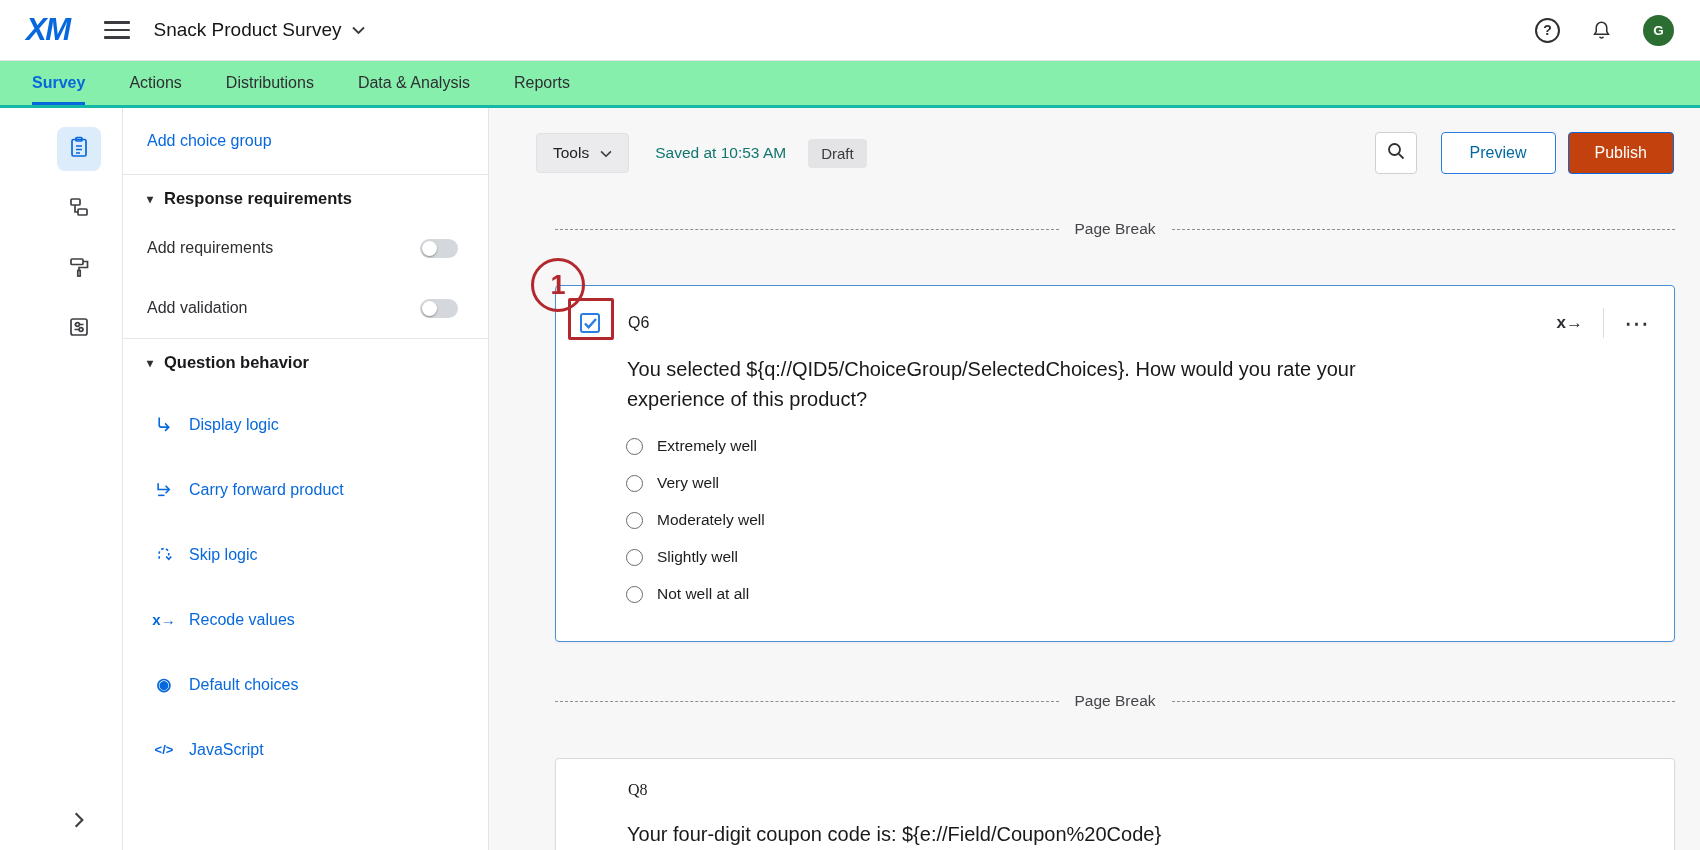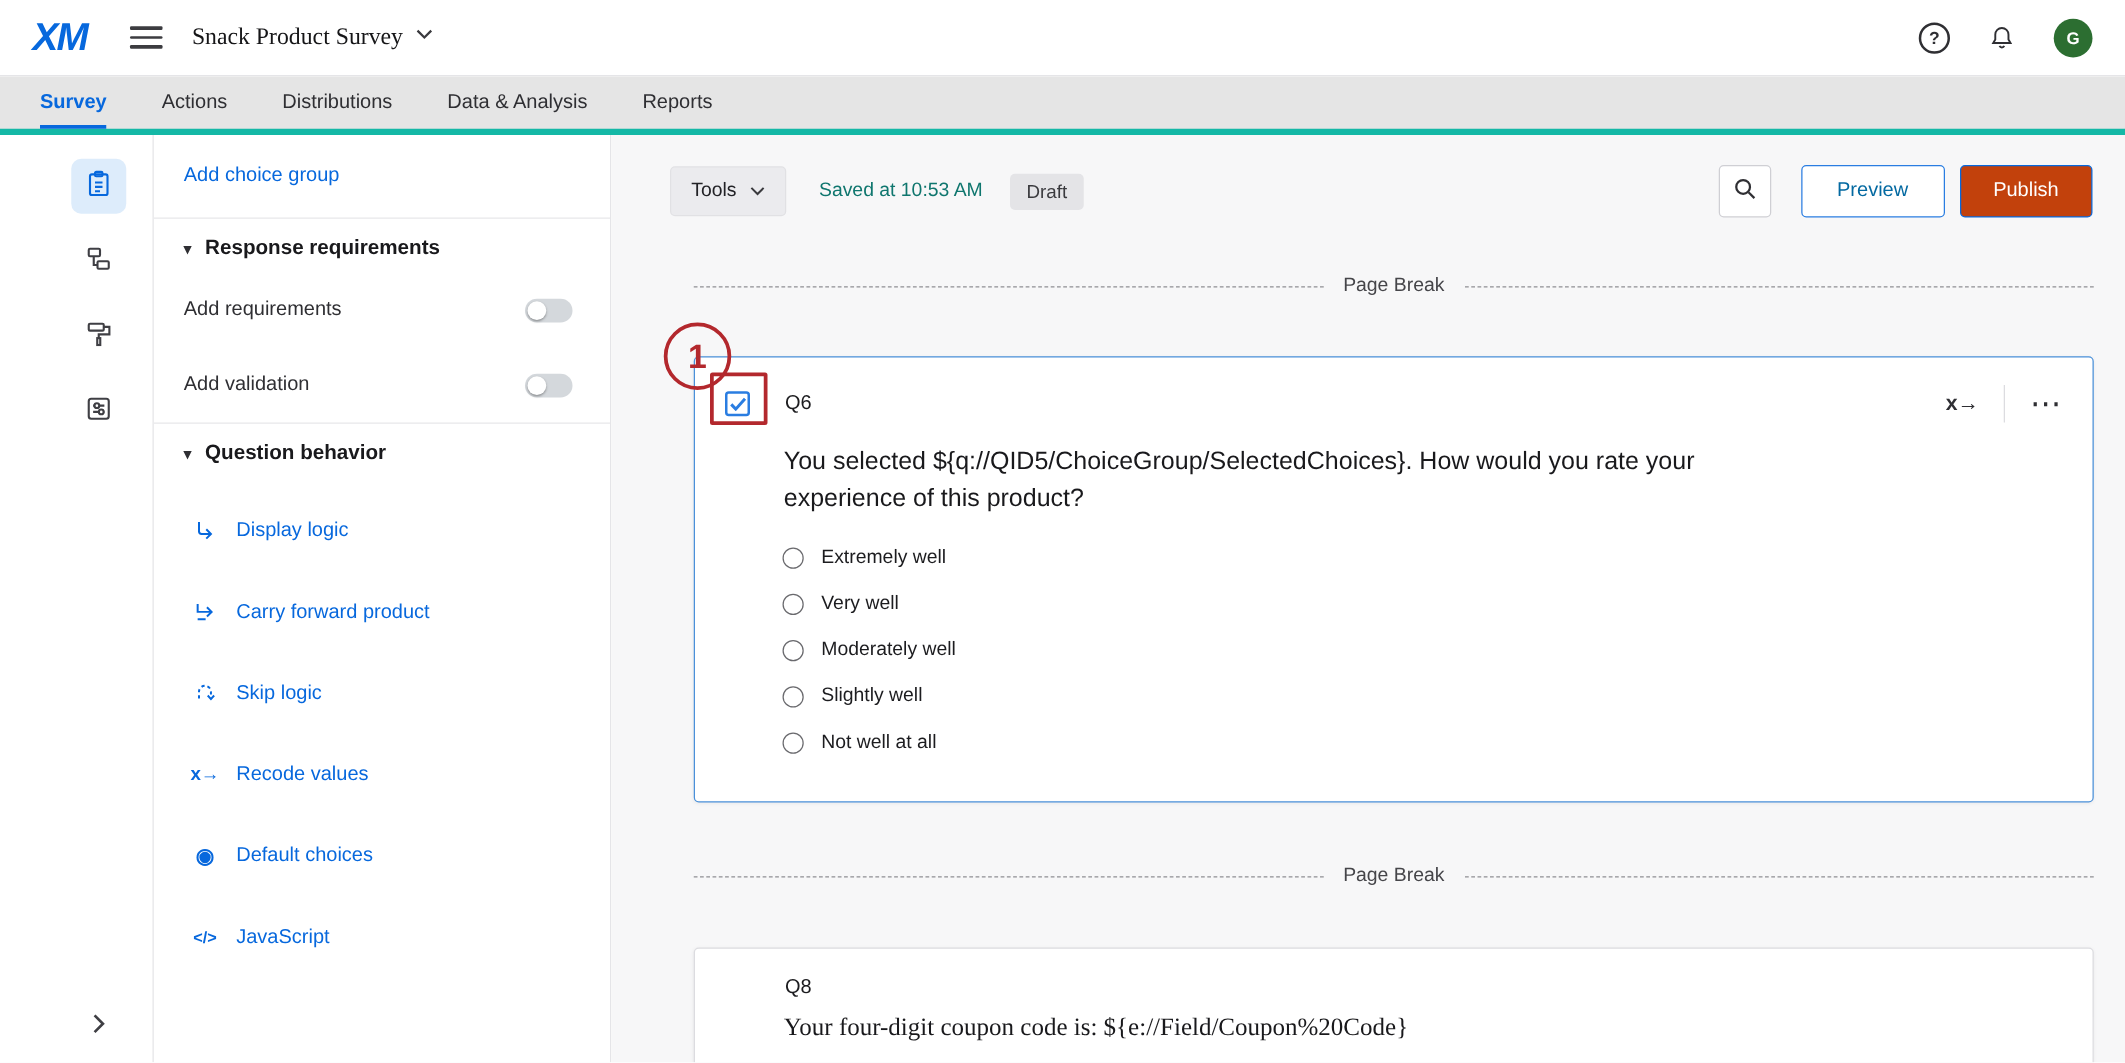--- a/index.html
+++ b/index.html
@@ -6,27 +6,27 @@
   html,body { background:#fff; }
   .app {
     width:1700px; height:850px; position:relative; overflow:hidden;
     font-family:"Liberation Sans", sans-serif; color:#1c1c1f; background:#fff;
   }
   
   .header { height:61px; display:flex; align-items:center; padding:0 26px; background:#fff; border-bottom:1px solid #e5e5e8; position:relative; z-index:5; }
   .logo { font-size:31px; font-weight:800; font-style:italic; letter-spacing:-1.5px; color:#0768dd; cursor:pointer; }
   .hamburger { margin-left:34px; margin-right:24px; width:26px; display:flex; flex-direction:column; gap:5px; cursor:pointer; }
   .hamburger span { display:block; height:2.6px; background:#3c3c40; border-radius:1px; }
-  .title-wrap { display:flex; gap:11px; cursor:pointer;font-family:Liberation Serif, serif; }
+  .title-wrap { display:flex; align-items:center; gap:11px; cursor:pointer; }
   .title { font-size:19px; color:#161618; }
   .header-right { margin-left:auto; display:flex; align-items:center; gap:30px; }
   .help-btn { width:25px; height:25px; border:2px solid #2f2f33; border-radius:50%; display:flex; align-items:center; justify-content:center; font-size:14px; font-weight:700; color:#2f2f33; cursor:pointer; }
   .avatar { width:31px; height:31px; border-radius:50%; background:#2c6e31; color:#fff; font-size:13.5px; font-weight:700; display:flex; align-items:center; justify-content:center; cursor:pointer; }
   
-  .tabs { height:47px; background:#e5e5e5; border-bottom:5px solid #14b8a6; display:flex; align-items:stretch; padding-left:32px; }
+  .tabs { height:47px; background:#86efac; border-bottom:3px solid #14b8a6; display:flex; align-items:stretch; padding-left:32px; }
   .tab { display:flex; align-items:center; margin-right:44px; font-size:16px; color:#2f2f33; position:relative; cursor:pointer; white-space:nowrap; }
   .tab.active { color:#0768dd; font-weight:700; }
   .tab.active::after { content:""; position:absolute; left:0; right:0; bottom:0; height:3px; background:#0768dd; }
   
   .body { display:flex; height:742px;padding-left:36px; }
   
   .rail { width:87px; background:#fff; border-right:1px solid #e5e5e8; display:flex; flex-direction:column; align-items:center; padding-top:19px; gap:16px; position:relative; flex:none; }
   .rail-item { width:44px; height:44px; border-radius:8px; display:flex; align-items:center; justify-content:center; cursor:pointer; }
   .rail-item.active { background:#ddecfb; }
   .rail-expand { position:absolute; bottom:18px; cursor:pointer; }
@@ -58,21 +58,21 @@
   .pagebreak { margin-top:46px; display:flex; align-items:center; gap:16px; color:#454549; font-size:15.5px; }
   .pagebreak.second { margin-top:50px; }
   .pagebreak::before, .pagebreak::after { content:""; flex:1; border-top:1.5px dashed #8f8f93; }
   
   .qcard { position:relative; background:#fff; border:1px solid #dcdce0; border-radius:4px; box-shadow:0 1px 3px rgba(0,0,0,.05); }
   .qcard.selected { border:1.5px solid #4a90d9; height:357px; margin-top:47px; }
   .qcard.q8 { margin-top:48px; height:240px; }
   .qhead { display:flex; align-items:center; padding:22px 24px 0 24px; }
   .checkbox { width:20px; height:20px; border:2px solid #2a7de1; border-radius:3px; background:#fff; display:flex; align-items:center; justify-content:center; cursor:pointer; flex:none; }
   .qid { margin-left:28px; font-size:16px; color:#1c1c1f; }
-  .qid.noindent { margin-left:48px; }
+  .qid.noindent { margin-left:48px;font-family:Liberation Serif, serif; }
   .qhead-right { margin-left:auto; display:flex; align-items:center; }
   .recode-ind { font-size:17px; color:#2f2f33; font-weight:700; cursor:pointer; }
   .vdiv { width:1px; height:30px; background:#dcdce0; margin:0 20px; }
   .more { font-size:25px; color:#2f2f33; letter-spacing:1px; line-height:10px; cursor:pointer; }
   .qtext { margin:16px 24px 0 71px; font-size:20px; line-height:30px; color:#19191c; max-width:790px; }
   .choices { margin:18px 0 0 70px; }
   .choice { display:flex; align-items:center; height:28px; margin-bottom:9px; }
   .radio { width:17px; height:17px; border:1.6px solid #6a6a6e; border-radius:50%; background:#fff; cursor:pointer; flex:none; }
   .choice-label { margin-left:14px; font-size:15.5px; color:#1c1c1f; }
   
@@ -312,20 +312,20 @@
         </div>
 
         <div class="pagebreak second">
           <span>Page Break</span>
         </div>
 
         <div class="qcard q8">
           <div class="qhead">
             <span class="qid noindent">Q8</span>
           </div>
-          <div class="qtext" style="margin-top:8px;font-family:Liberation Serif, serif;">Your four-digit coupon code is: ${e://Field/Coupon%20Code}</div>
+          <div class="qtext" style="margin-top:20px;">Your four-digit coupon code is: ${e://Field/Coupon%20Code}</div>
         </div>
 
       </div>
     </div>
 
   </div>
 </div>
 
 </body></html>

